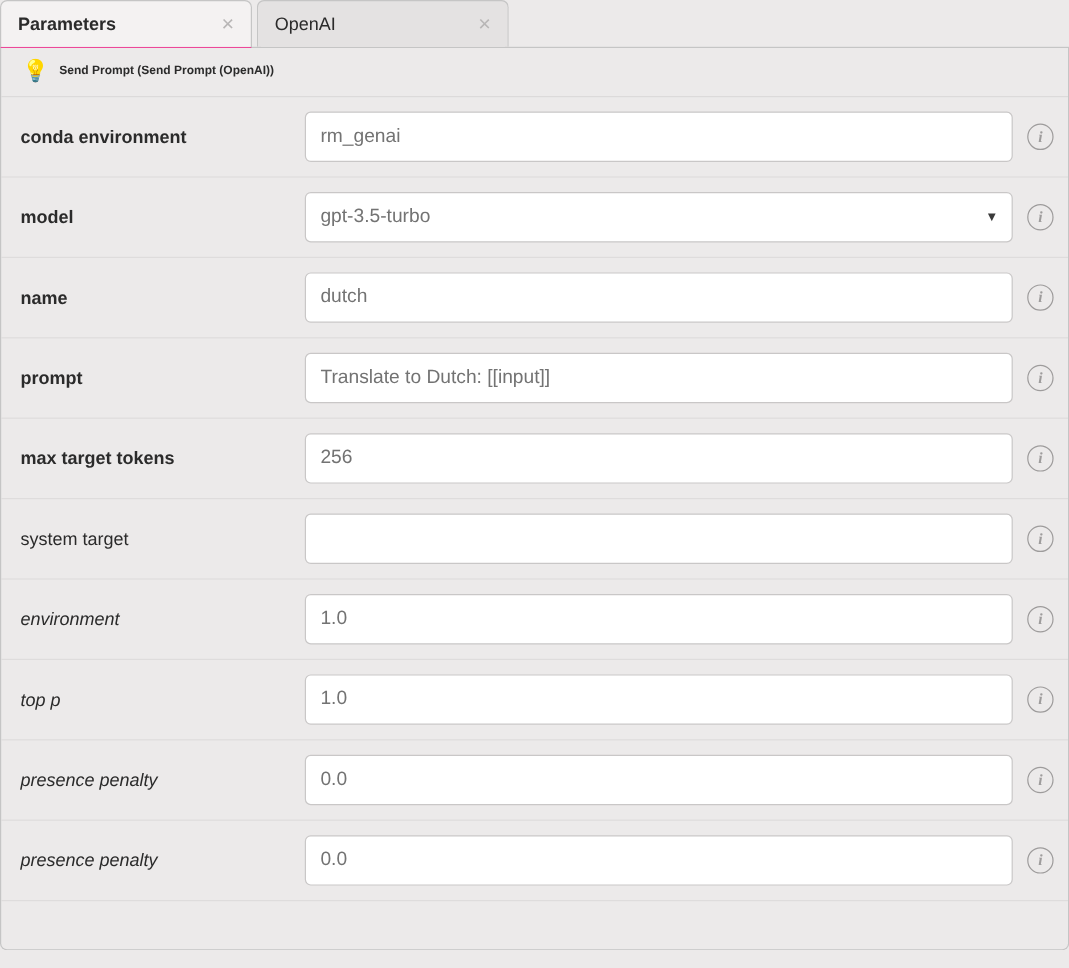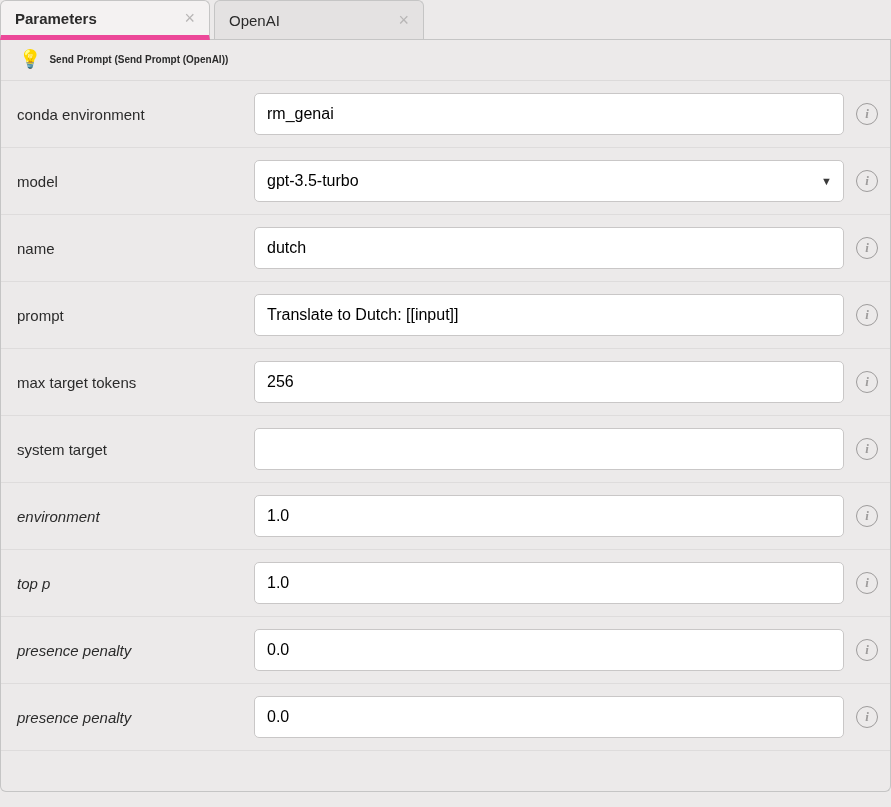--- a/index.html
+++ b/index.html
@@ -28,21 +28,21 @@
       border-bottom: none;
       background: #e4e2e2;
       border-radius: 6px 6px 0 0;
       cursor: pointer;
       position: relative;
       margin-right: 4px;
     }
     .tab.active {
       background: #f4f2f2;
       font-weight: 700;
-      border-bottom: 5px solid #ec4899;
+      border-bottom: 1px solid #ec4899;
       z-index: 2;
       margin-bottom: -1px;
     }
     .tab .close {
       color: #b8b6b6;
       font-size: 18px;
       font-weight: 400;
       margin-left: 18px;
     }
     .panel {
@@ -70,36 +70,36 @@
       display: flex;
       align-items: center;
       padding: 12px 12px 12px 16px;
       border-bottom: 1px solid #dedcdc;
       gap: 12px;
     }
     .row .label {
       flex: 0 0 225px;
       font-size: 15px;
     }
-    .row .label.bold { font-weight: 400; }
+    .row .label.bold { font-weight: 700; }
     .row .label.italic { font-style: italic; }
     .input-wrap {
       flex: 1;
       position: relative;
     }
     .text-input, .select-input {
       width: 100%;
       height: 42px;
       border: 1px solid #c9c7c7;
       border-radius: 5px;
       background: #ffffff;
       padding: 16px 12px;
       font-size: 16px;
       font-family: inherit;
-      color: #000000;
+      color: #737373;
     }
     .select-input {
       padding-right: 34px;
       cursor: pointer;
     }
     .select-caret {
       position: absolute;
       right: 12px;
       top: 50%;
       transform: translateY(-50%);

